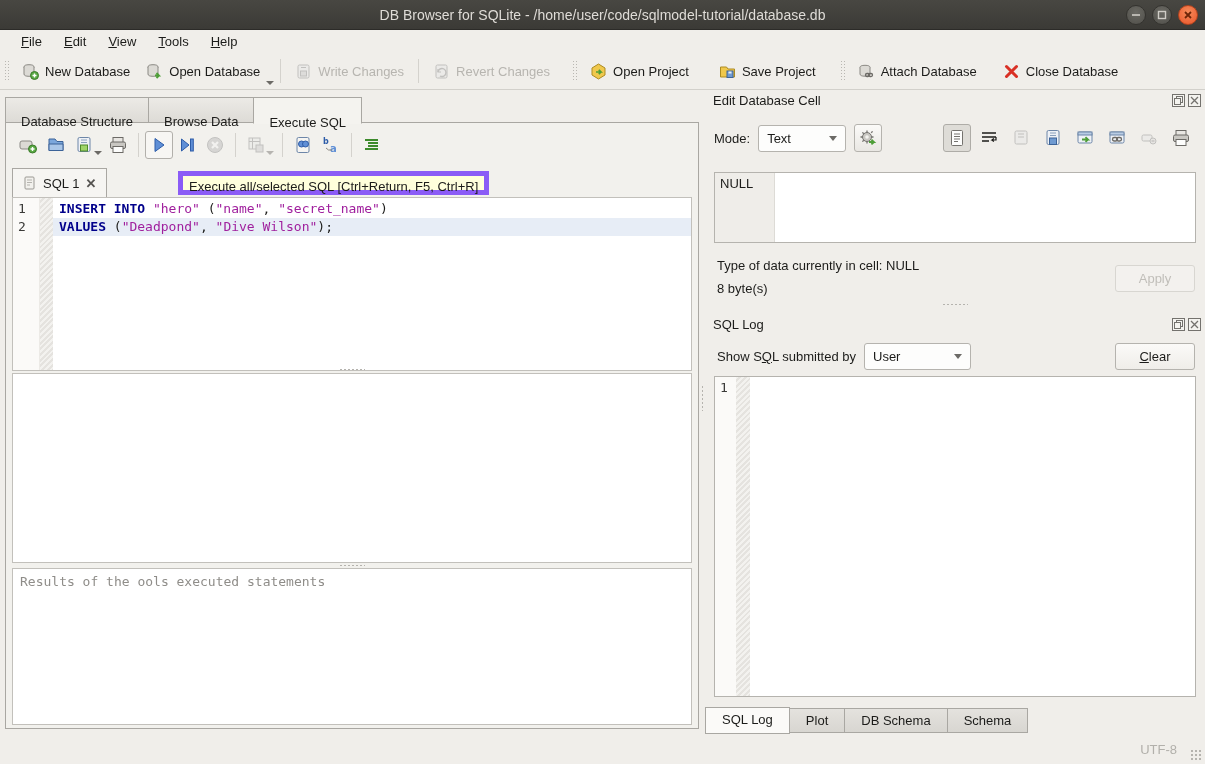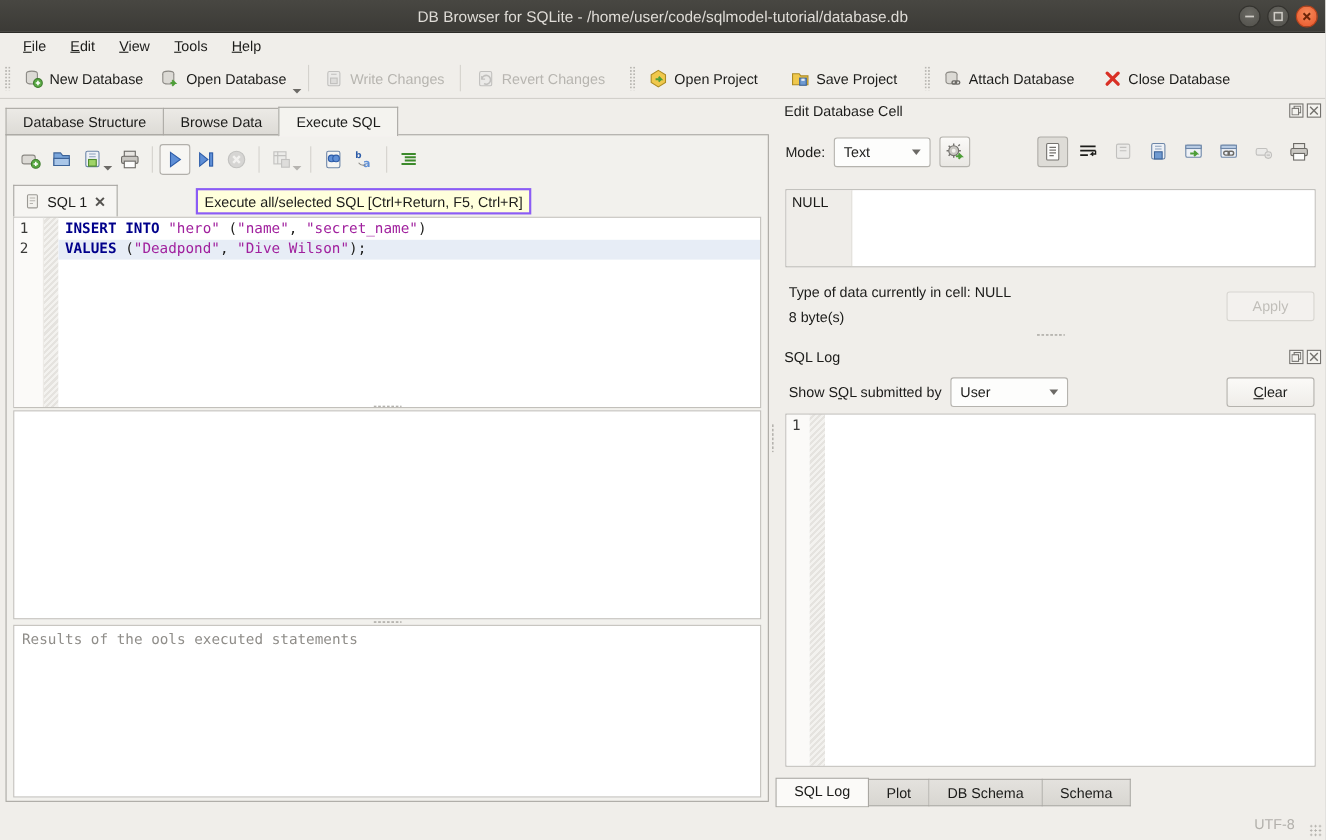--- a/index.html
+++ b/index.html
@@ -30,40 +30,40 @@
     background-image:radial-gradient(#b9b7b2 1px, transparent 1px); background-size:3px 3px; }
   .tb-btn { display:flex; align-items:center; gap:6px; padding:5px 8px; border-radius:3px; white-space:nowrap; }
   .tb-btn.disabled { color:#b7b5b0; }
   .tb-sep { width:1px; height:24px; background:#d4d2cd; margin:0 6px; }
   .tb-caret { width:0; height:0; border-left:4px solid transparent; border-right:4px solid transparent; border-top:4px solid #6c6a66; margin-left:-2px; align-self:flex-end; margin-bottom:4px; }
   .icon16 { width:17px; height:17px; display:inline-block; flex:0 0 auto; }
   .dis { opacity:.45; filter:grayscale(1); }
 
   
   .main-tabs { position:absolute; left:5px; top:96px; display:flex; align-items:flex-end; height:27px; z-index:3; }
-  .main-tab { height:25px; line-height:24px; padding:0 15px; background:linear-gradient(#eceae6,#dddbd6);
+  .main-tab { height:25px; line-height:24px; padding:12px 15px; background:linear-gradient(#eceae6,#dddbd6);
     border:1px solid #a9a7a2; border-right:none; color:#1c1c1a; }
   .main-tab:last-child { border-right:1px solid #a9a7a2; }
   .main-tab.active { background:#f4f3ef; height:27px; line-height:26px; border-right:1px solid #a9a7a2; position:relative; z-index:4; border-bottom:1px solid #f4f3ef; margin-bottom:-1px; }
 
   
   .left-frame { position:absolute; left:5px; top:122px; width:694px; height:607px; border:1px solid #a9a7a2; background:#f2f1ed; }
 
   .sql-toolbar { position:absolute; left:8px; top:6px; height:32px; display:flex; align-items:center; }
   .sqlt-btn { width:28px; height:28px; display:flex; align-items:center; justify-content:center; border-radius:3px; }
   .sqlt-btn.hovered { border:1px solid #b2b0ab; background:#f7f6f3; }
   .icon20 { width:20px; height:20px; display:block; }
 
   .sqltab-row { position:absolute; left:6px; top:44px; height:30px; display:flex; align-items:flex-end; }
   .sqltab { display:flex; align-items:center; gap:6px; height:29px; padding:0 10px; background:#f6f5f2;
     border:1px solid #a9a7a2; border-bottom:none; }
   .sqltab .close-x { color:#555350; font-weight:bold; font-size:13px; }
 
   .tooltip { position:absolute; left:172px; top:48px; height:24px; line-height:22px; padding:0 6px;
-    background:#ffffdc; border:2px solid #8b5cf6; color:#1c1c1a; z-index:20; white-space:nowrap; }
+    background:#ffffdc; border:5px solid #8b5cf6; color:#1c1c1a; z-index:20; white-space:nowrap; }
 
   .editor-box { position:absolute; left:6px; top:74px; width:680px; height:174px; background:#ffffff; border:1px solid #c2c0bb; display:flex; }
   .gutter { width:27px; background:#fbfaf8; border-right:1px solid #eceae6; padding-top:2px; }
   .gutter-num { height:18px; line-height:18px; padding-left:5px; font-family:"DejaVu Sans Mono",monospace; font-size:13px; color:#3a3a38; }
   .fold-margin { width:13px; background-image:repeating-linear-gradient(135deg,#f3f2ef 0 2px,#e5e3df 2px 4px); }
   .code-area { flex:1; padding-top:2px; overflow:hidden; }
   .code-line { height:18px; line-height:18px; padding-left:6px; font-family:"DejaVu Sans Mono",monospace; font-size:13px; white-space:pre; }
   .code-line.hl { background:#e7edf6; }
   .tok-keyword { color:#00008b; font-weight:bold; }
   .tok-string { color:#a0209e; }

